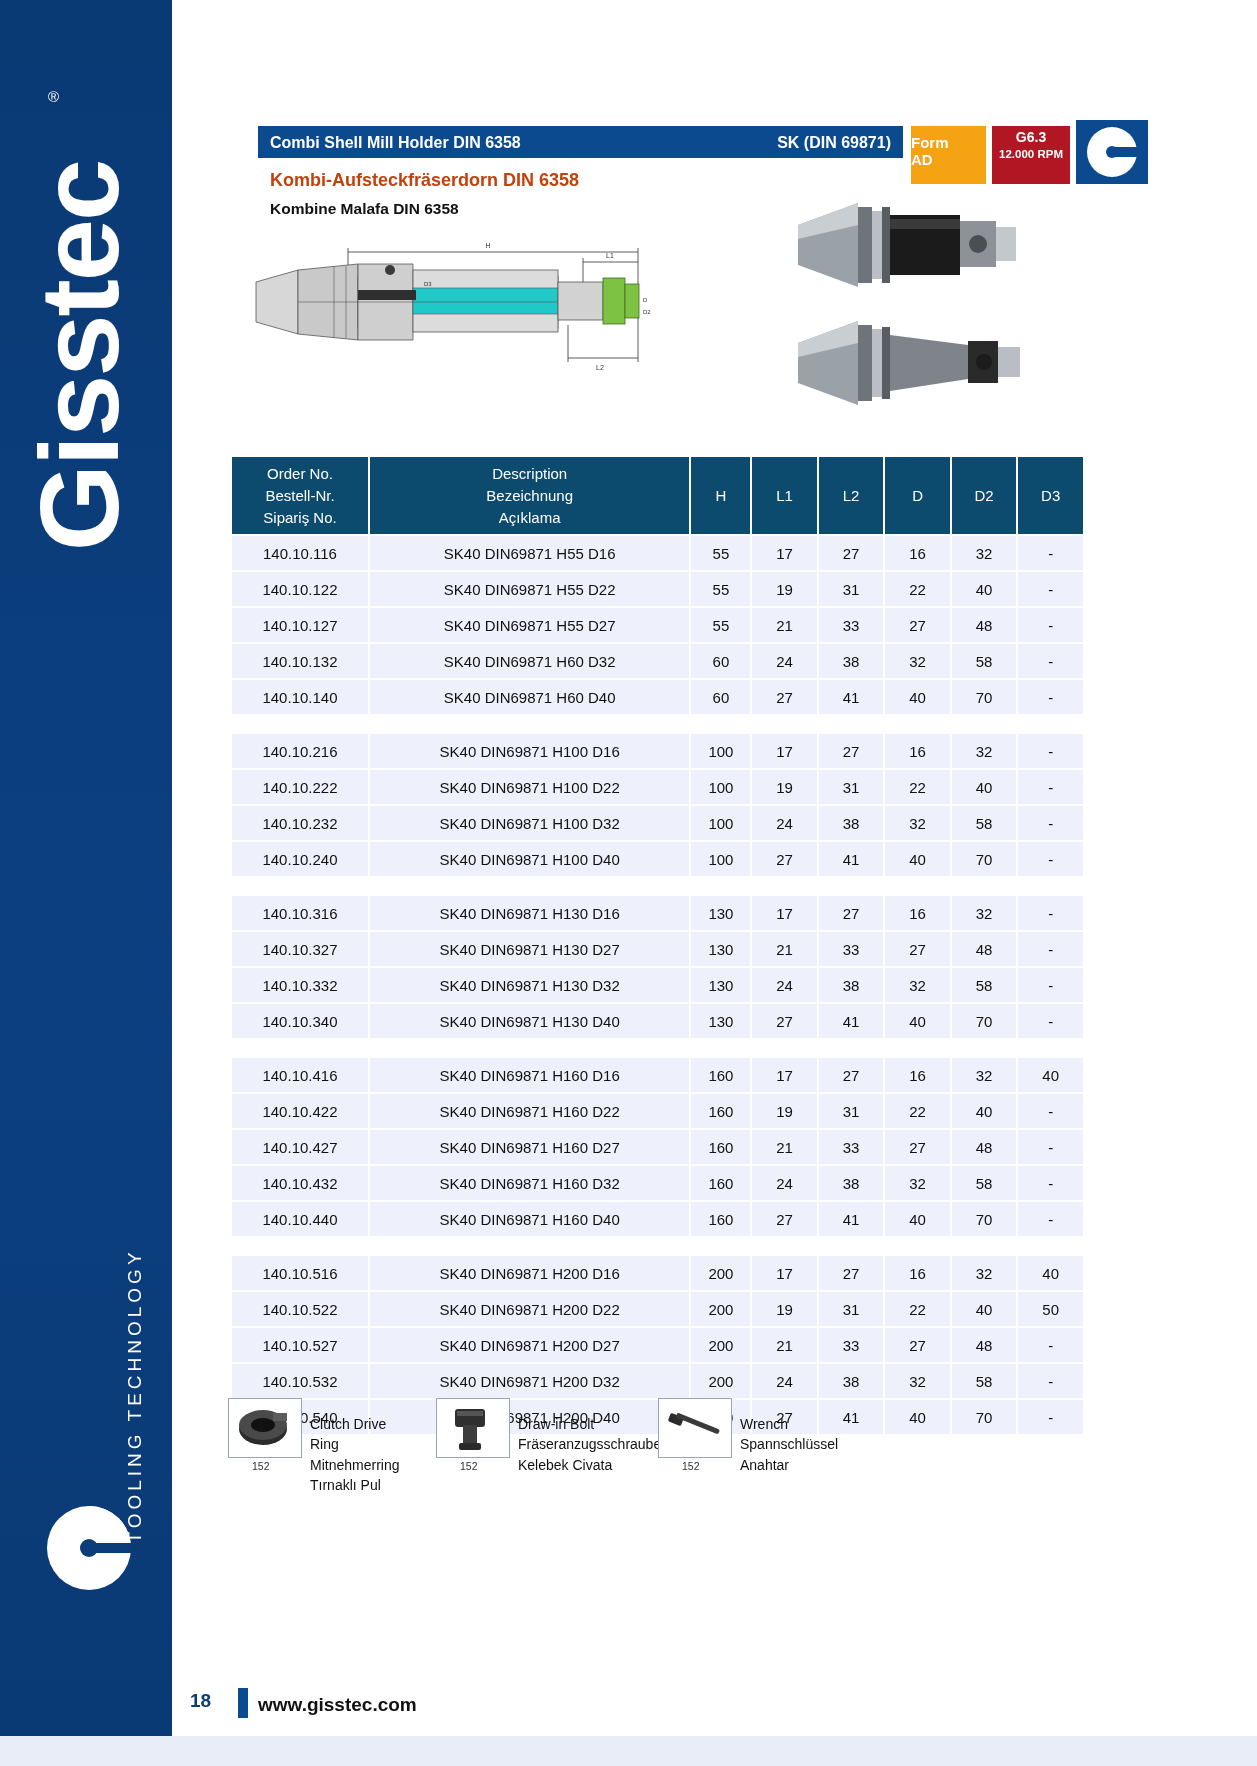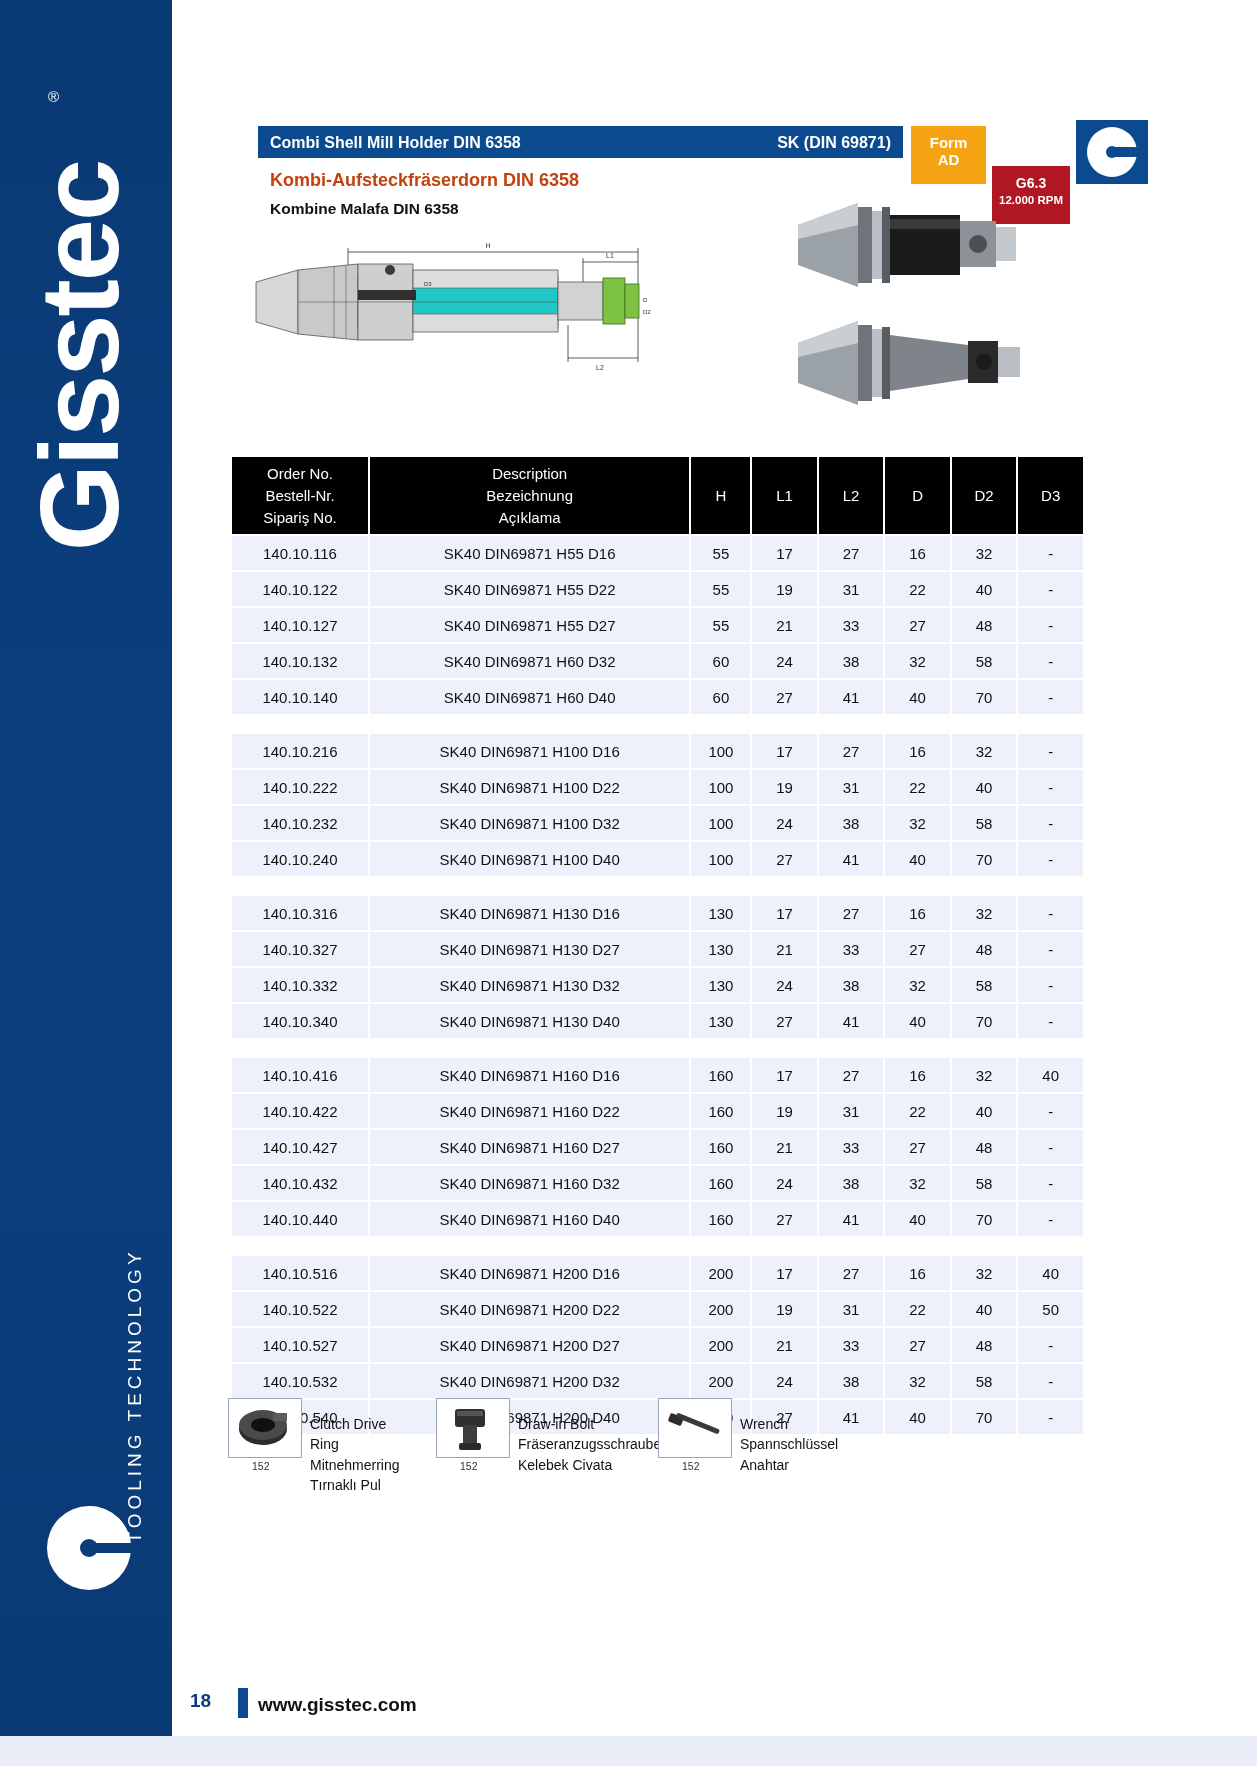--- a/index.html
+++ b/index.html
@@ -62,47 +62,47 @@
     position:absolute; left:80px; top:126px; width:645px; height:32px;
     background:#0b4a8f; color:#ffffff;
   }
   .hdr-title { position:absolute; left:12px; top:8px; font-size:16px; font-weight:bold; }
   .hdr-right { position:absolute; right:12px; top:8px; font-size:16px; font-weight:bold; }
   .hdr-sub1 { position:absolute; left:92px; top:170px; font-size:18px; font-weight:bold; color:#c2410c; }
   .hdr-sub2 { position:absolute; left:92px; top:200px; font-size:15.5px; font-weight:bold; color:#111; }
 
   .badge-form {
     position:absolute; left:733px; top:126px; width:75px; height:58px;
-    background:#f5a213; color:#ffffff; text-align:center;
+    background:#f5a213; color:#ffffff; 
     font-size:15px; font-weight:bold; line-height:1.15; padding-top:8px; box-sizing:border-box;
   }
   .badge-g63 {
     position:absolute; left:814px; top:126px; width:78px; height:58px;
-    background:#b01722; color:#ffffff; text-align:center; box-sizing:border-box; padding-top:9px;margin-top:40px;
+    background:#b01722; color:#ffffff; text-align:center; box-sizing:border-box; padding-top:3px;
   }
   .badge-g63 .g1 { font-size:14px; font-weight:bold; }
   .badge-g63 .g2 { font-size:11.5px; font-weight:bold; margin-top:3px; }
   .badge-logo {
     position:absolute; left:898px; top:120px; width:72px; height:64px;
     background:#0b4a8f;
   }
   
   .drawing { position:absolute; left:60px; top:230px; width:480px; height:180px; }
   .photo-area { position:absolute; left:610px; top:195px; width:320px; height:240px; }
 
   
   table.specs {
     position:absolute; left:52px; top:455px;
     border-collapse:collapse;
     width:855px;
     font-size:15px;
     color:#111;
   }
   table.specs th {
-    background:#000000; color:#ffffff; font-weight:normal;
+    background:#0c4a6e; color:#ffffff; font-weight:normal;
     font-size:15px; text-align:center; vertical-align:middle;
     border:2px solid #ffffff; padding:6px 4px;
   }
   th.th-order { text-align:left; padding-left:10px; width:130px; line-height:1.45; }
   th.th-desc  { text-align:left; padding-left:12px; width:320px; line-height:1.45; }
   table.specs td {
     border:2px solid #ffffff;
     padding:7px 4px;
     text-align:center;
     background:#eef0fb;

